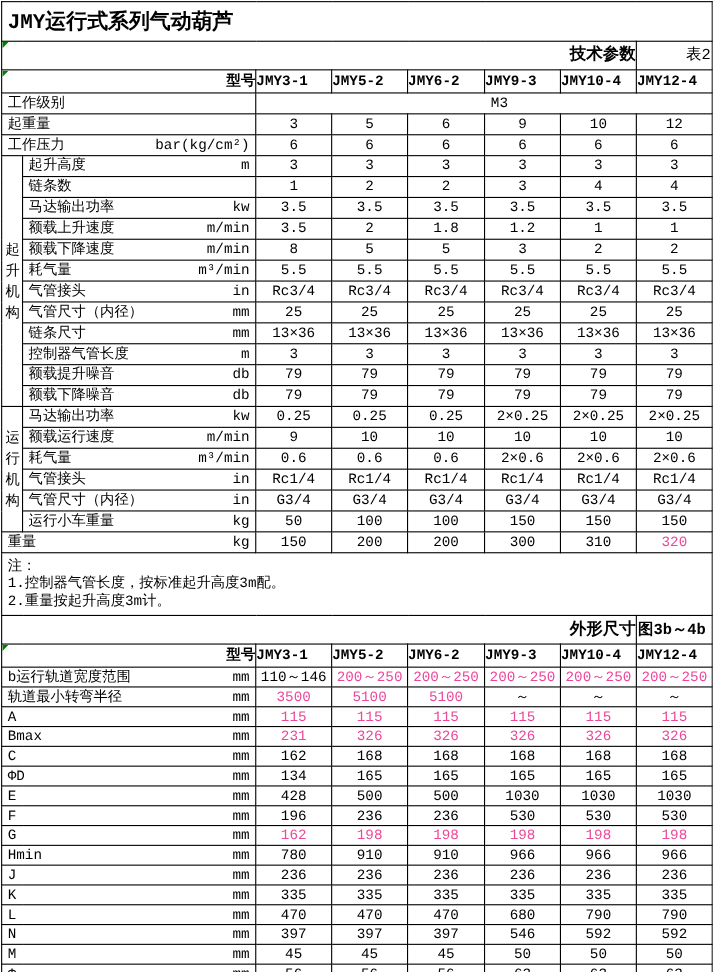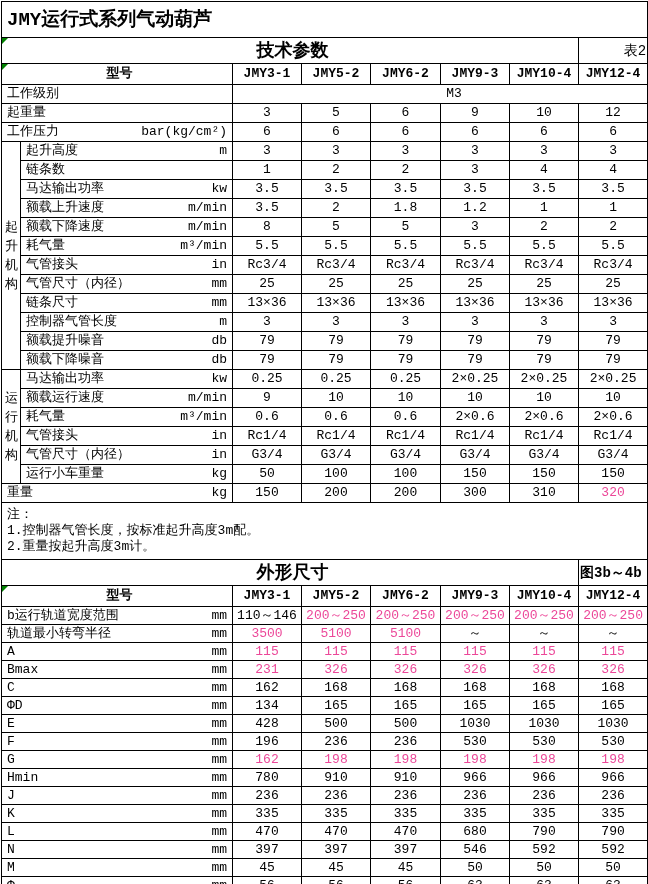--- a/index.html
+++ b/index.html
@@ -1,25 +1,25 @@
 <!DOCTYPE html>
 <html><head>
 <meta charset="utf-8">
 <style>
   html,body{margin:0;padding:0;background:#fff;}
   body{width:648px;font-family:"Liberation Mono","DejaVu Sans Mono",monospace;color:#000;}
   .sheet{margin:1px;}
   table{border-collapse:collapse;table-layout:fixed;width:646px;}
   td{border:1px solid #000;padding:0;font-size:13px;line-height:16px;overflow:hidden;white-space:nowrap;position:relative;vertical-align:middle;}
   tr.r-title td{height:35px;font-weight:bold;font-size:19px;padding-left:5px;text-align:left;}
-  tr.r-sec td{height:25px;font-weight:bold;font-size:18px;padding-left:5px;text-align:center;}
+  tr.r-sec td{height:25px;font-weight:bold;font-size:15px;padding-left:5px;text-align:right;}
   tr.r-sec td.tag{font-weight:normal;font-size:14px;text-align:right;padding:0 1px;}
   tr.r-sec td.tag.right{text-align:left;font-weight:bold;}
-  tr.r-model td{height:20px;font-weight:bold;text-align:center;}
-  tr.r-model td.lab{text-align:center;padding-left:5px;}
+  tr.r-model td{height:20px;font-weight:bold;}
+  tr.r-model td.lab{text-align:right;padding-left:5px;}
   tr.r-grade td{height:18px;padding-left:28px;}
   tr.r-grade td.lab{text-align:left;padding-left:5px;}
   tr.r-data td{height:18px;}
   tr.r-dim td{height:17px;}
   td.val{text-align:center;}
   td.red, span.red{color:#ec4899;}
   td.labcell{padding:0;margin-left:24px;}
   .lr{display:flex;justify-content:space-between;align-items:center;padding:0 5px 0 5px;}
   .lr .u{text-align:right;}
   td.grp{text-align:left;vertical-align:middle;word-break:break-all;padding:0 3px;line-height:19px;white-space:normal;}

